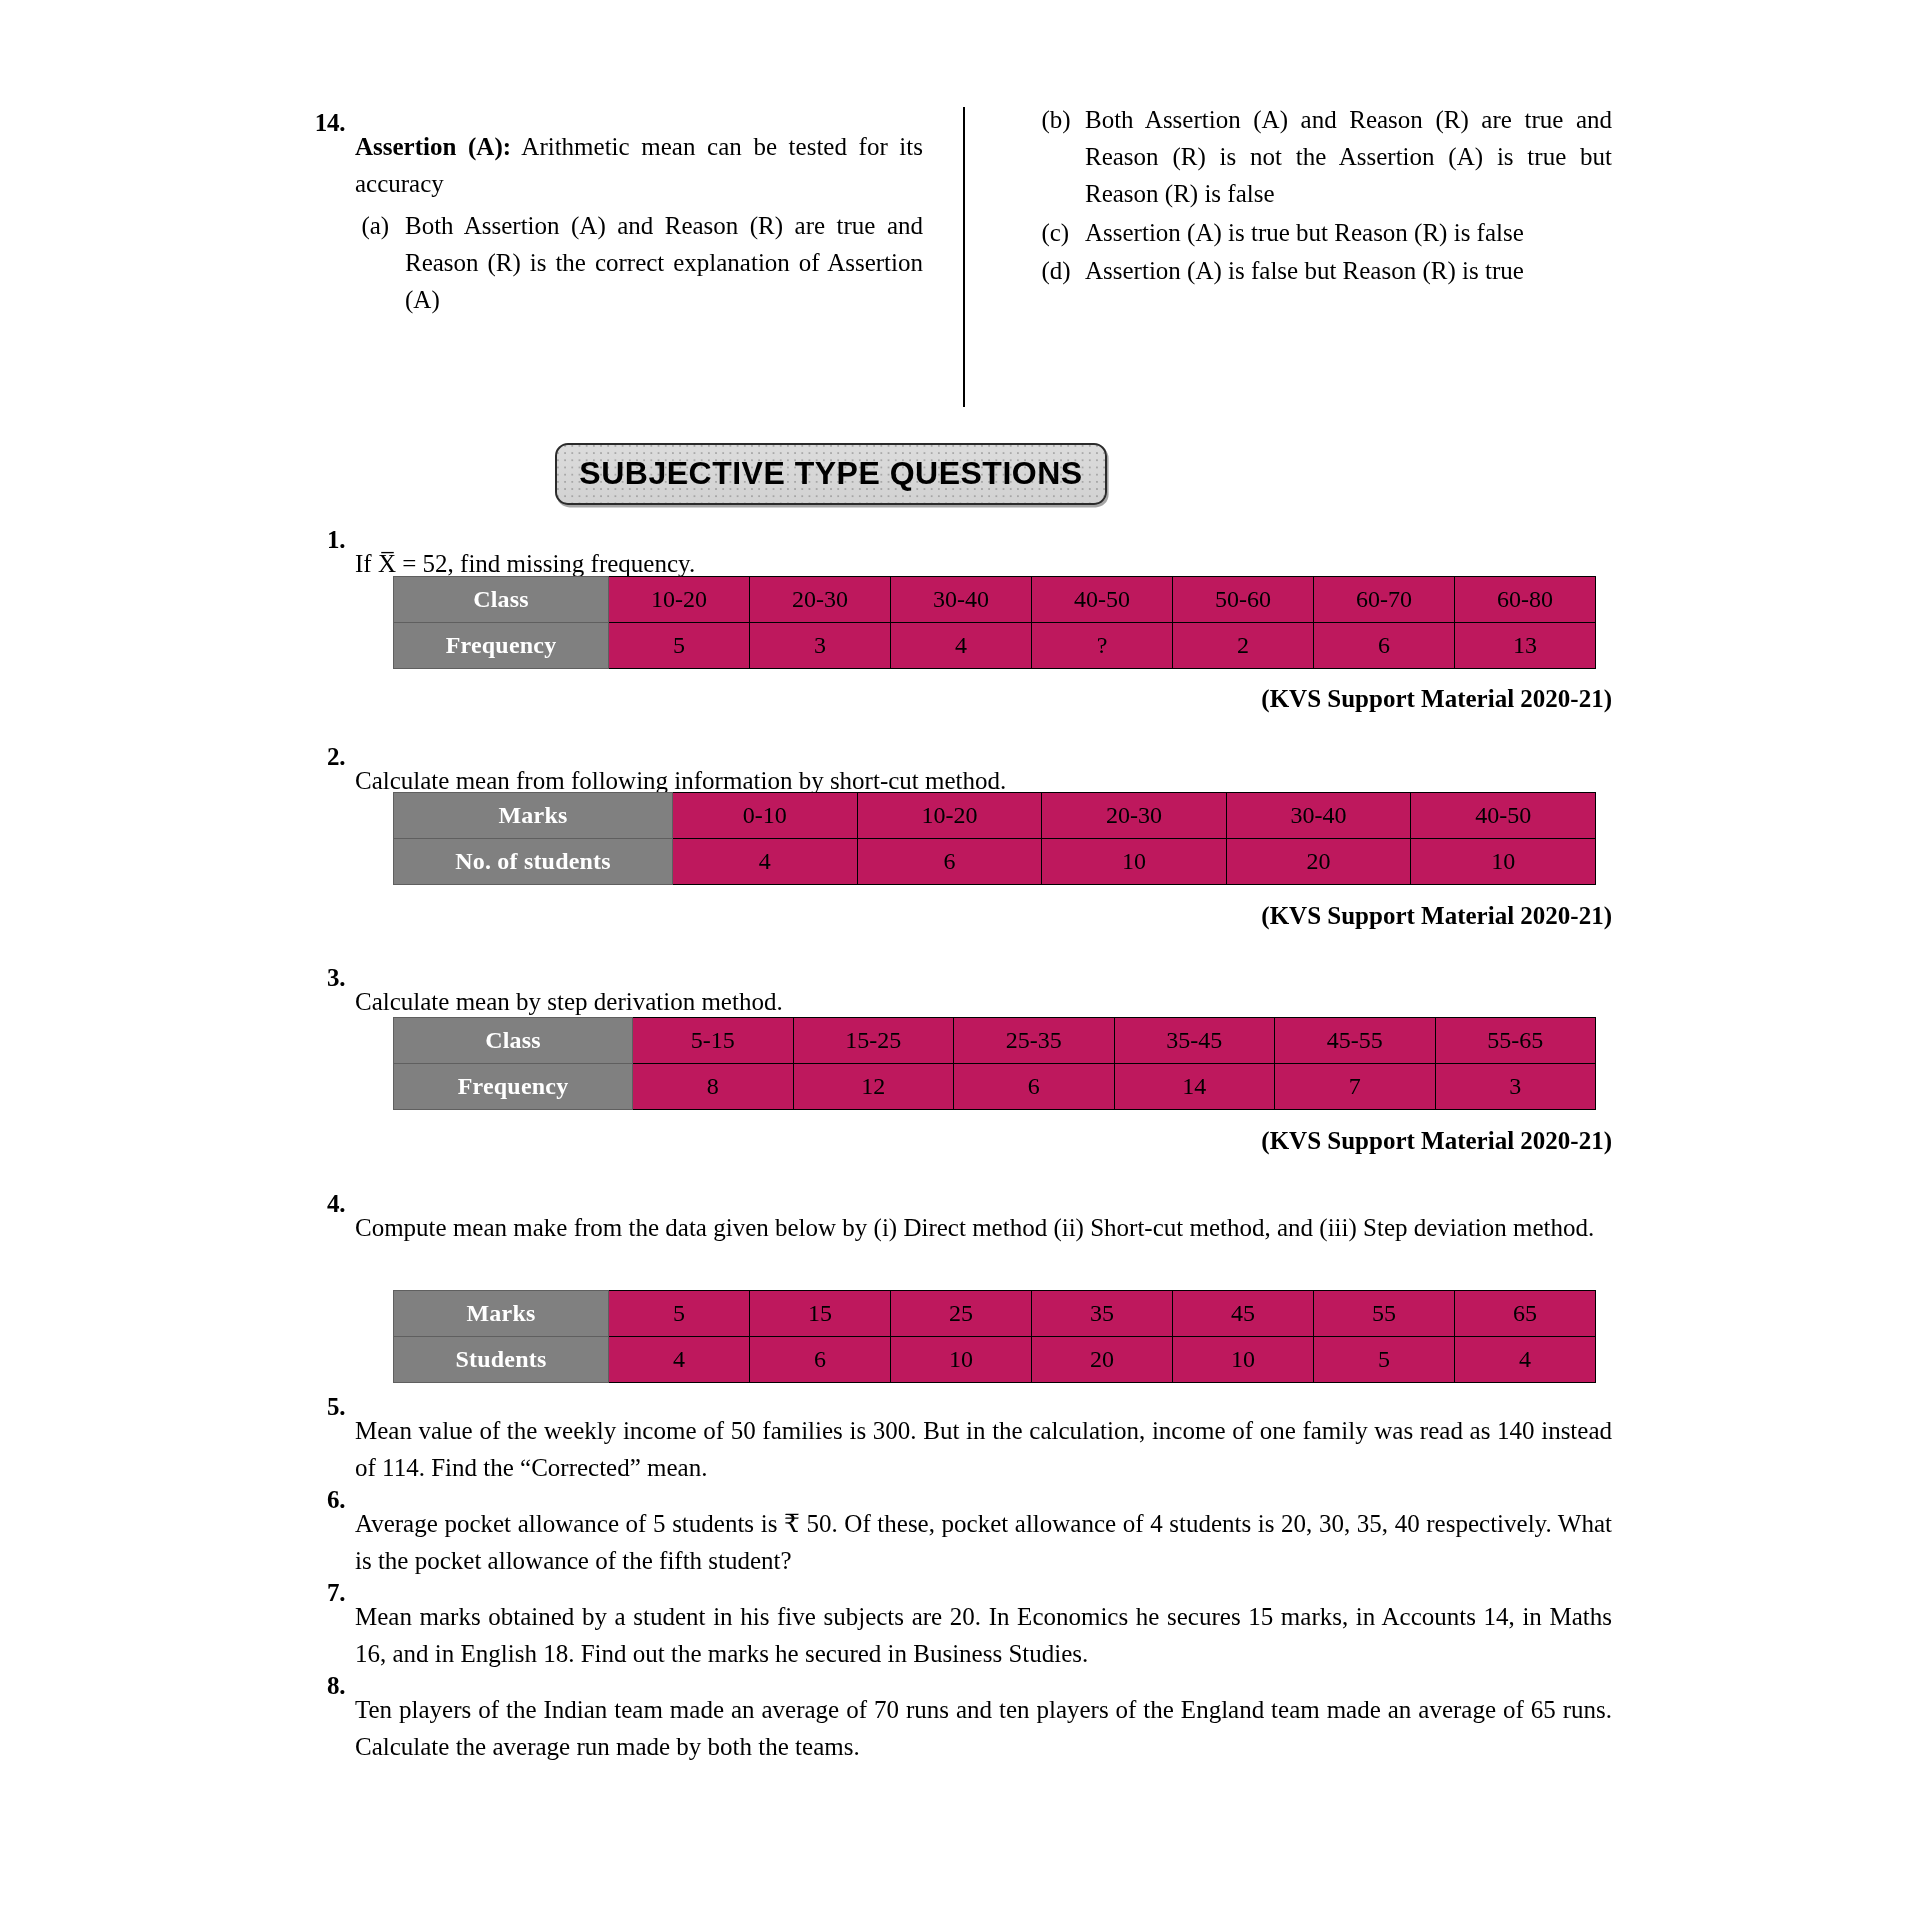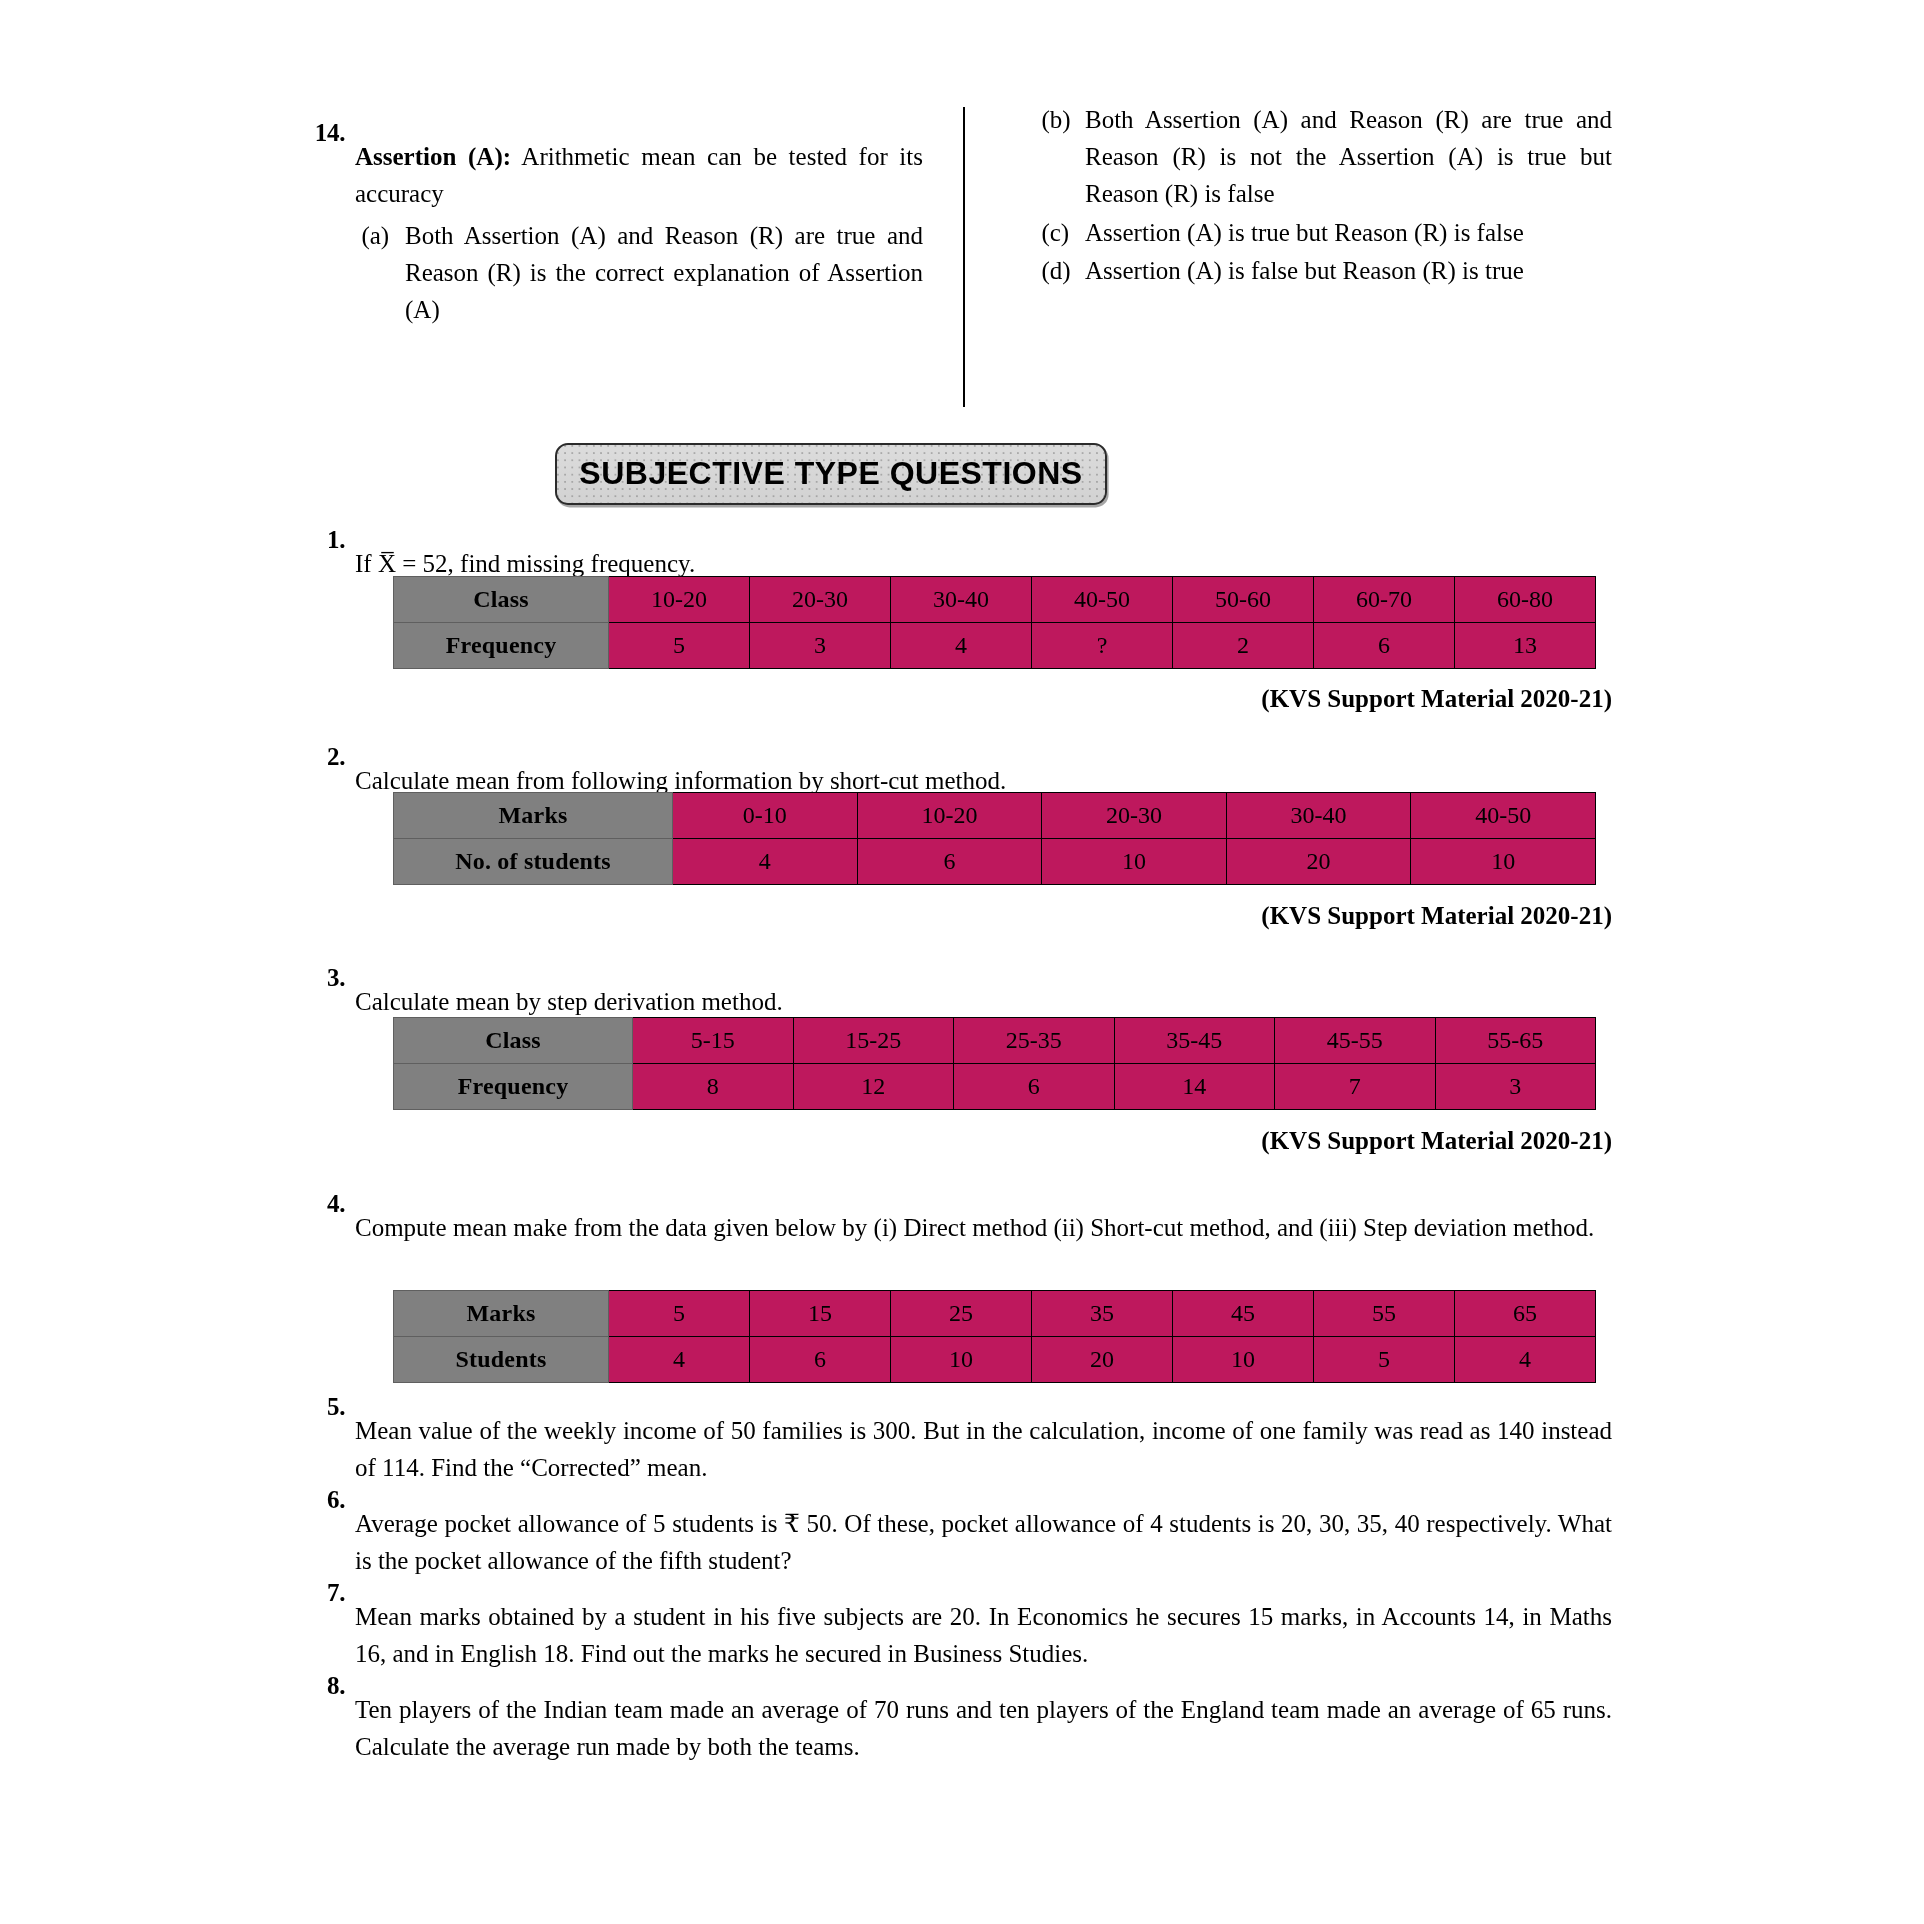--- a/index.html
+++ b/index.html
@@ -34,21 +34,21 @@
     position: absolute;
     left: 650px;
     top: 6.4px;
     width: 1.6px;
     height: 300px;
     background: #000000;
   }
   .mcq-col-left {
     position: absolute;
     left: 0;
-    top: 13px;
+    top: 3px;
     width: 610px;
   }
   .mcq-col-right {
     position: absolute;
     left: 722px;
     top: 0;
     width: 577px;
   }
 
   .q-row {
@@ -144,21 +144,21 @@
     border: 1.6px solid #000000;
     height: 45px;
     text-align: center;
     vertical-align: middle;
     padding: 0 4.8px;
     background: #be185d;
     font-family: "Liberation Serif", "DejaVu Serif", serif;
   }
   .dtable td.hdr {
     background: #808080;
-    color: #000000;
+    color: #ffffff;
     font-weight: bold;
     border-color: #5f5f5f;
     letter-spacing: 0.2px;
   }
 
   
   .attrib {
     position: absolute;
     right: 313px;
     font-weight: bold;

